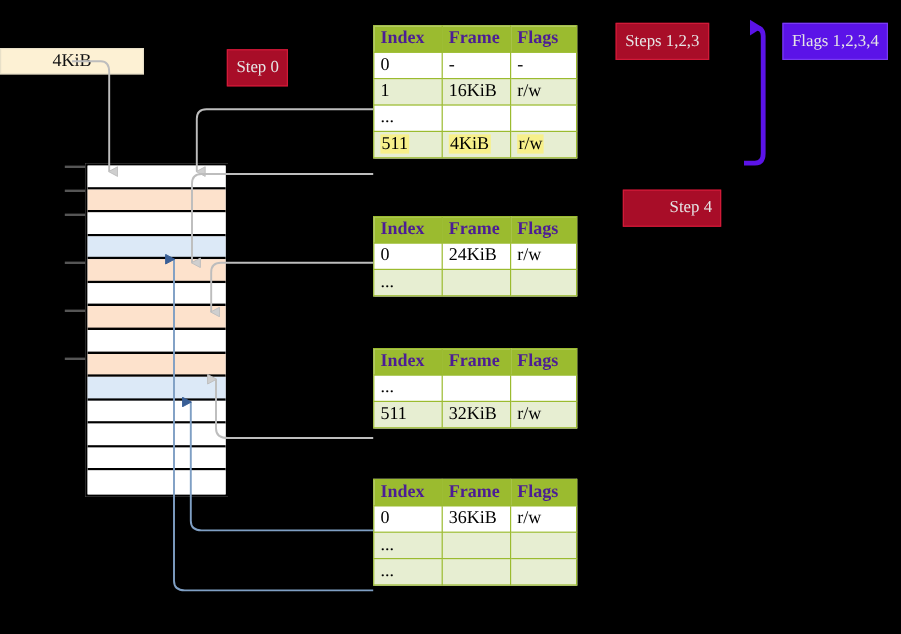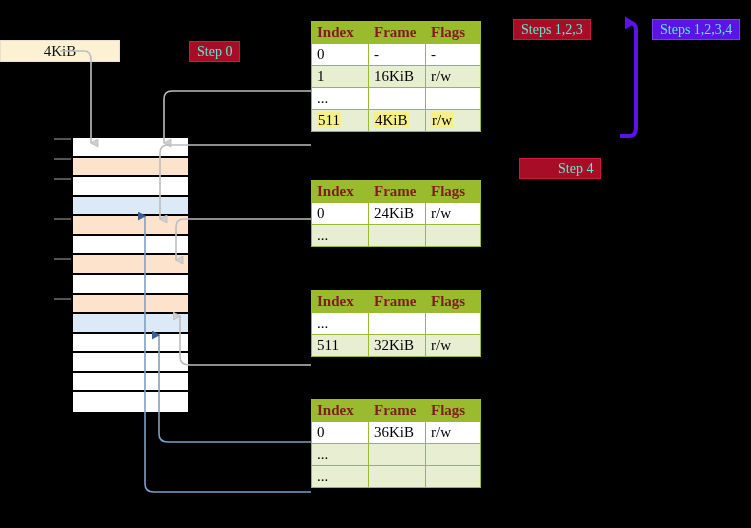--- a/index.html
+++ b/index.html
@@ -18,22 +18,22 @@
     left:0px;top:40px;width:120px;height:22px;
     background:#fdf1d4;border:1px solid #e8e0c8;
     box-sizing:border-box;
     display:flex;align-items:center;justify-content:center;
     font-size:15px;color:#111;
   }
 
   
   .chip{
     display:inline-flex;align-items:center;justify-content:center;
-    height:21px;padding:0 7px;box-sizing:border-box;
-    font-size:14px;line-height:19px;color:#5eead4;white-space:nowrap;
+    height:31px;padding:0 7px;box-sizing:border-box;
+    font-size:14px;line-height:19px;color:#e5e5e5;white-space:nowrap;
   }
   .chip-red{background:#a80d28;border:1px solid #d11a38;}
   .chip-violet{background:#5b13e8;border:1px solid #7a3bf2;}
 
   .chip-step0{left:189px;top:41px;}
   .chip-steps123{left:513px;top:19px;}
   .chip-steps1234{left:652px;top:19px;}
   .chip-step4{left:519px;top:158px;padding-left:38px;}
 
   
@@ -62,21 +62,21 @@
     font-size:15px;background:#ffffff;
   }
   .ptable td,.ptable th{
     border:1px solid #9bbb2f;
     padding:2px 5px;
     height:22px;box-sizing:border-box;
     text-align:left;font-weight:normal;
     white-space:nowrap;
   }
   .ptable th{
-    background:#9bbb2f;color:#7f1d1d;font-weight:bold;
+    background:#9bbb2f;color:#4c1d95;font-weight:bold;
     font-size:15px;
   }
   .ptable td.w-idx{width:57px;}
   .ptable td.w-frm{width:57px;}
   .ptable td.w-flg{width:55px;}
   .ptable th.w-idx{width:57px;}
   .ptable th.w-frm{width:57px;font-family:Liberation Serif, serif;}
   .ptable th.w-flg{width:55px;}
   tr.r-white td{background:#ffffff;}
   tr.r-tint td{background:#e7eed2;}
@@ -94,21 +94,21 @@
     <span>4KiB</span>
   </div>
 
   <div class="abs chip chip-red chip-step0">
     <span>Step 0</span>
   </div>
   <div class="abs chip chip-red chip-steps123">
     <span>Steps 1,2,3</span>
   </div>
   <div class="abs chip chip-violet chip-steps1234">
-    <span>Steps 1,2,3,4</span>
+    <span>Flags 1,2,3,4</span>
   </div>
   <div class="abs chip chip-red chip-step4">
     <span>Step 4</span>
   </div>
 
   <div class="abs memcol" id="memcol">
       <div class="memrow m-white" style="top: 0px; height: 19.5714px;"></div>
       <div class="memrow m-peach" style="top: 19.5714px; height: 19.5714px;"></div>
       <div class="memrow m-white" style="top: 39.1429px; height: 19.5714px;"></div>
       <div class="memrow m-blue" style="top: 58.7143px; height: 19.5714px;"></div>

